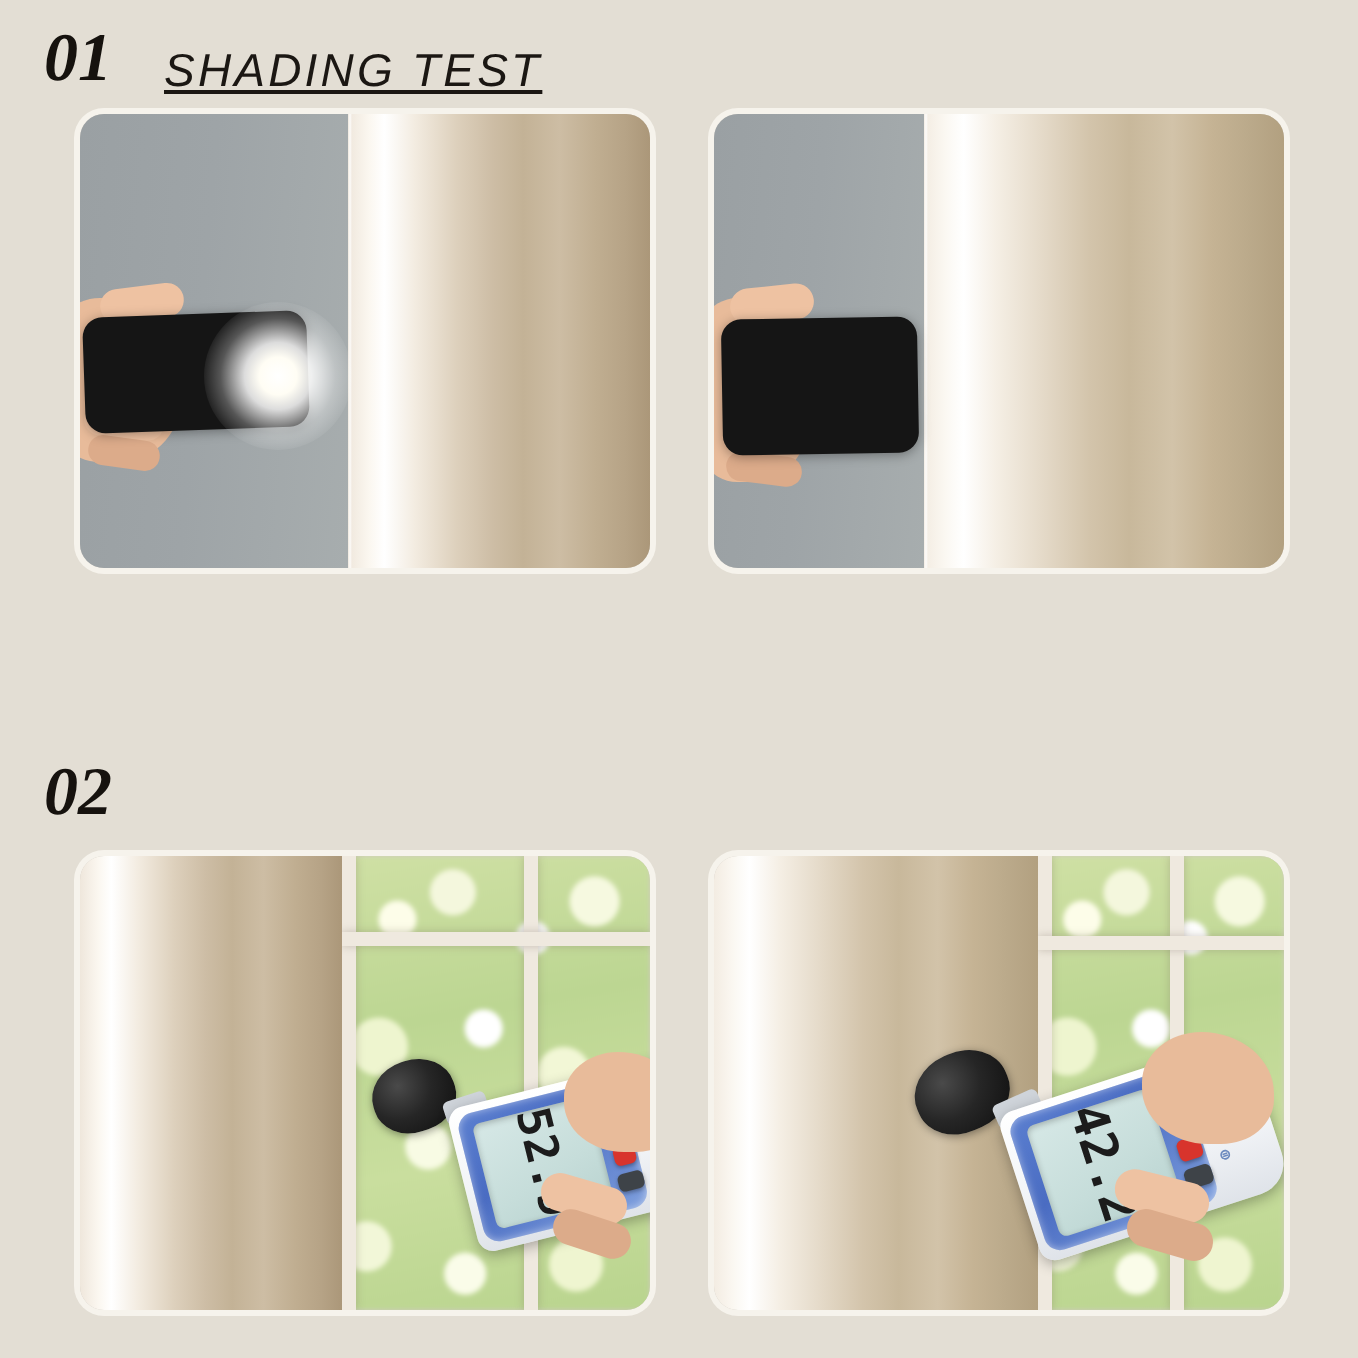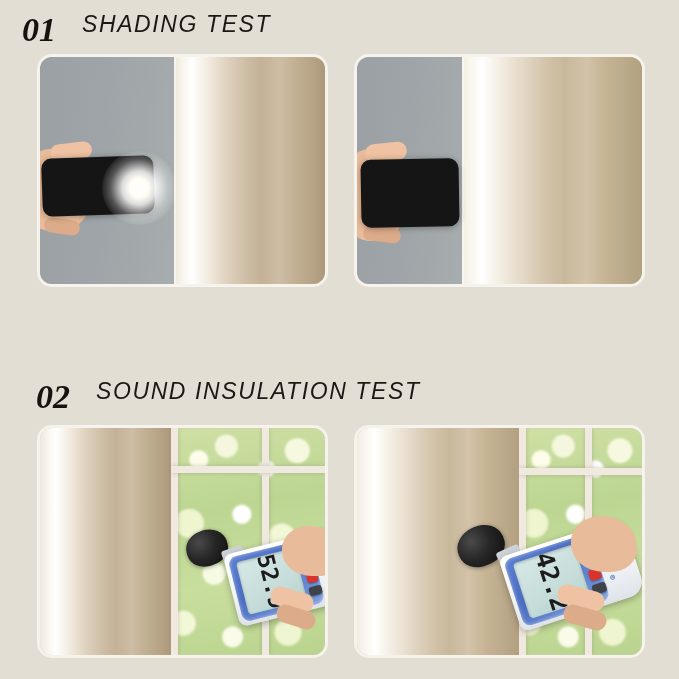--- a/index.html
+++ b/index.html
@@ -6,36 +6,37 @@
   body{
     width:679px;height:679px;
     background:#e3ded4;
     font-family:"Liberation Sans",sans-serif;
     overflow:hidden;
     position:relative;
   }
   .page{position:absolute;inset:0;background:#e3ded4;}
 
   
-  .sec-head{position:absolute;display:flex;align-items:flex-start;}
+  .sec-head{position:absolute;display:flex;align-items:flex-end;}
   .sec-num{
     font-family:"Liberation Serif",serif;
     font-style:italic;font-weight:700;
     font-size:34px;color:#16120e;letter-spacing:0px;
     line-height:1;
   }
   .sec-title{
     font-family:"Liberation Sans",sans-serif;
     font-style:italic;font-weight:400;
     font-size:23px;color:#1b1713;
     letter-spacing:1.6px;line-height:1;
     margin-left:26px;
+    text-decoration:underline;
   }
   #head-01{left:22px;top:13px;}
-  #head-02{left:36px;top:380px;}
+  #head-02{left:22px;top:380px;}
 
   
   .banner{
     position:absolute;left:0;top:303px;width:679px;height:70px;
     background:#ffffff;display:flex;align-items:center;justify-content:center;
   }
   .banner-text{
     font-family:"Liberation Sans Narrow","DejaVu Sans Condensed","Liberation Sans",sans-serif;
     font-weight:700;font-size:50px;color:#0b0b0b;
     letter-spacing:1px;line-height:1;
@@ -166,21 +167,20 @@
       <div class="finger" style="left:4px;top:152px;width:40px;height:17px;transform:rotate(5deg);"></div>
       <div class="finger dark" style="left:6px;top:170px;width:38px;height:15px;transform:rotate(7deg);"></div>
 
       <div class="phone" style="left:4px;top:102px;width:98px;height:68px;transform:rotate(-1deg);"></div>
     </div>
   </div>
 
 
   <div class="sec-head" id="head-02">
     <span class="sec-num">02</span>
-    <span class="sec-title">SOUND INSULATION TEST</span>
   </div>
 
   <div class="panel" id="panel-bl">
     <div class="photo">
 
       <div class="foliage" style="left:46%;right:0;top:0;bottom:0;position:absolute;"></div>
       <div class="mullion-v" style="left:46%;width:7px;"></div>
       <div class="mullion-v" style="left:78%;width:7px;"></div>
       <div class="mullion-h" style="top:38px;height:7px;left:46%;"></div>
 

